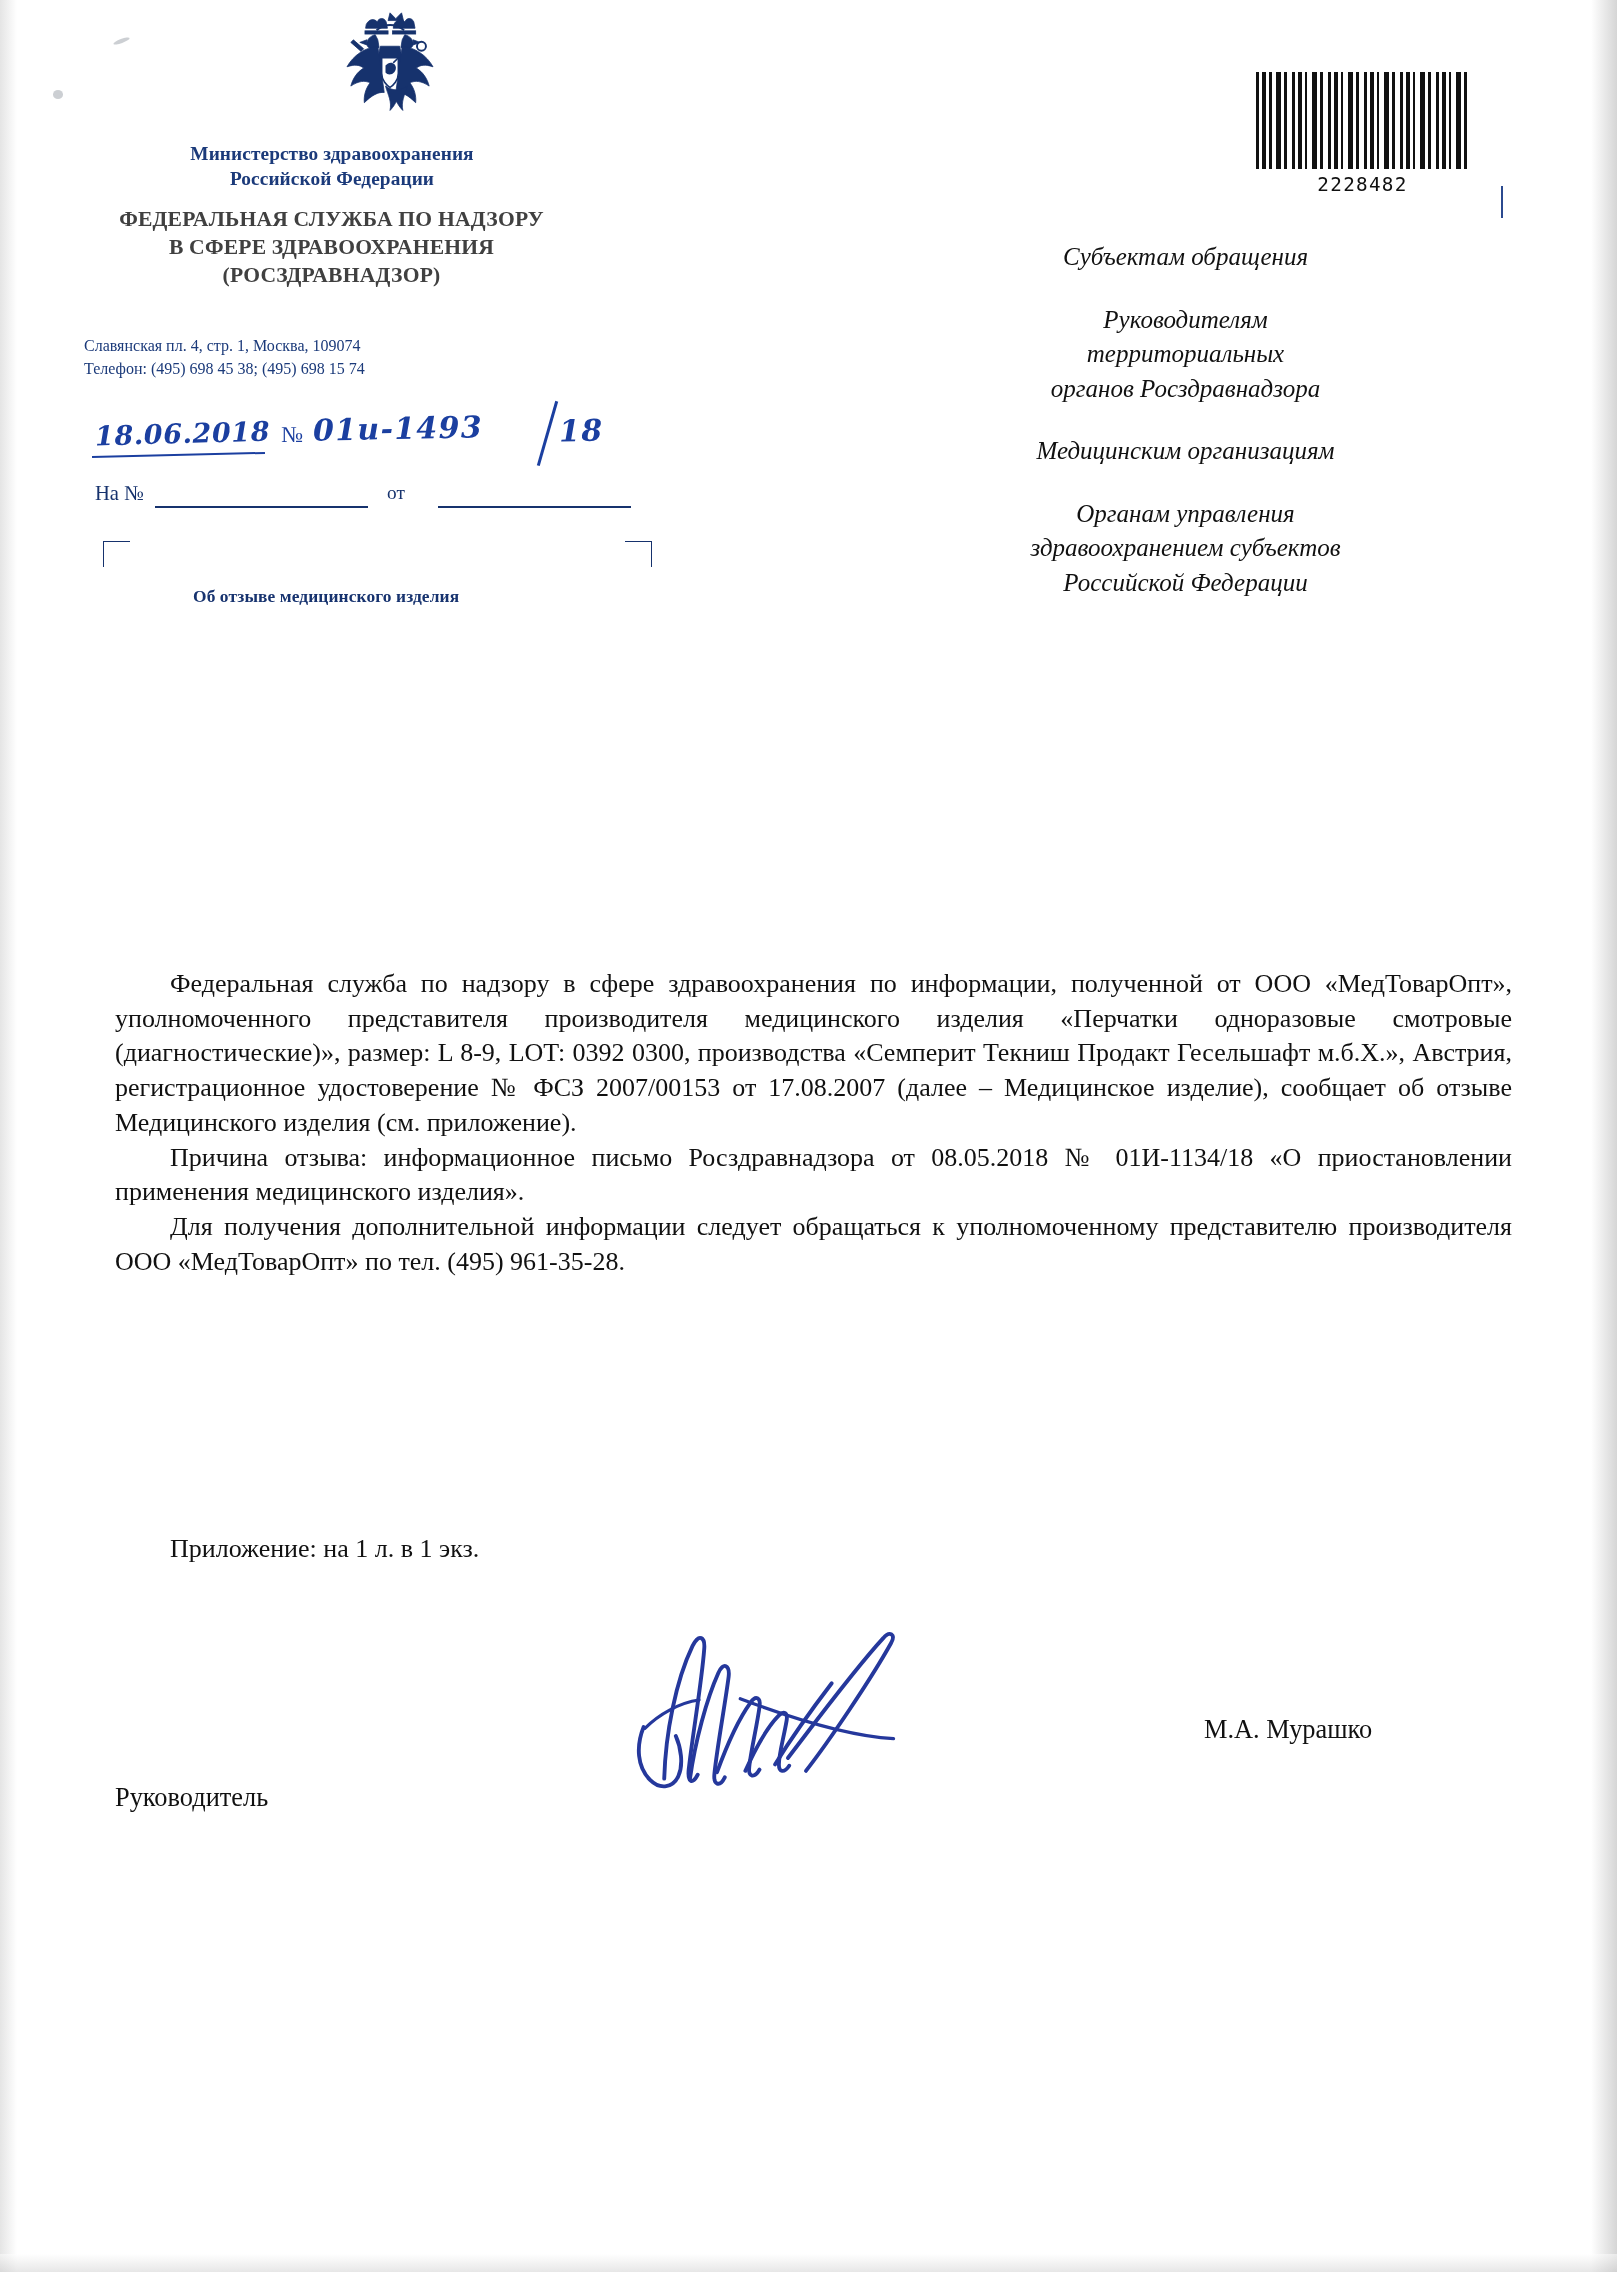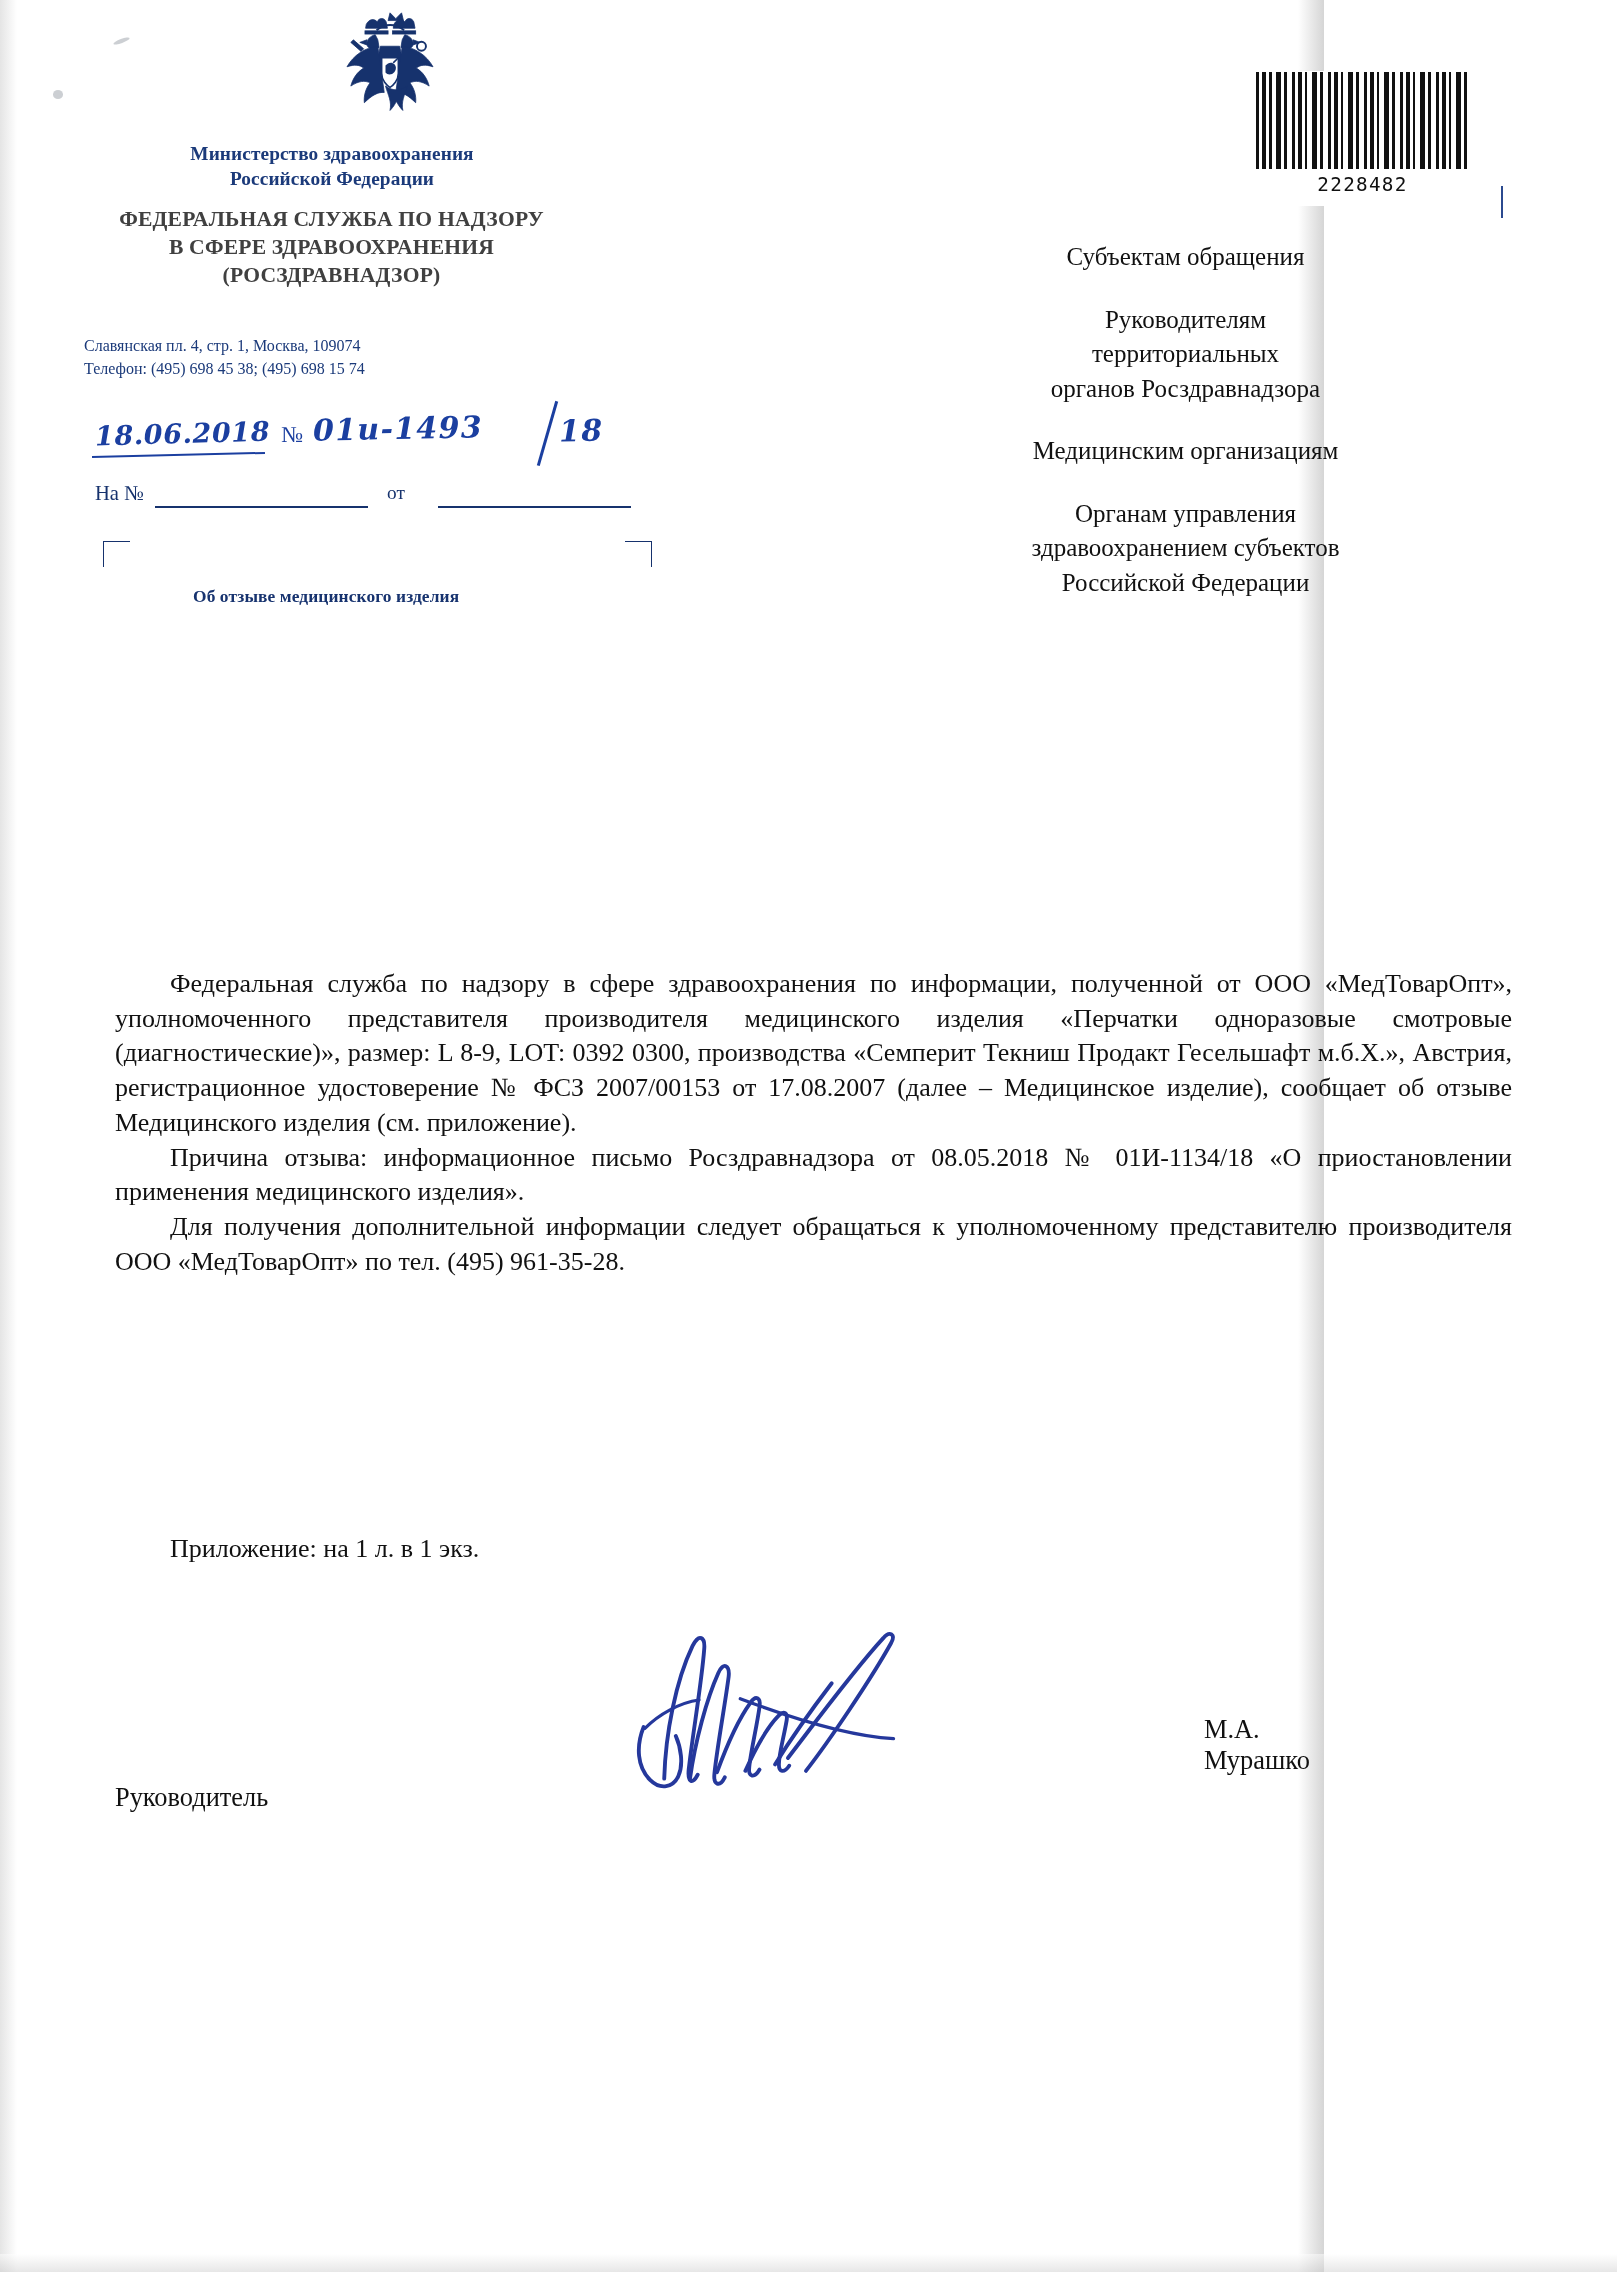--- a/index.html
+++ b/index.html
@@ -12,21 +12,21 @@
     height: 2273px;
     position: relative;
     font-family: "Liberation Serif", serif;
     color: #141414;
     overflow: hidden;
   }
 
   .page {
     position: absolute;
     left: 0; top: 0;
-    width: 1324px;
+    width: 1617px;
     height: 2273px;
     background: #ffffff;
   }
 
   
   .scan-edge-left {
     position: absolute;
     left: 0; top: 0;
     width: 17px; height: 2273px;
     background: linear-gradient(to right, #cfcfcf 0%, #ffffff 100%);
@@ -247,20 +247,21 @@
 
   
   .addressee {
     position: absolute;
     left: 889px;
     top: 240px;
     width: 593px;
     font-size: 25px;
     line-height: 1.38;
     color: #111;
+    font-style: italic;
   }
   .addressee .grp { margin-bottom: 28px; }
   .addressee .c { text-align: center; }
 
   
   .body-text {
     position: absolute;
     left: 115px;
     top: 967px;
     width: 1397px;

